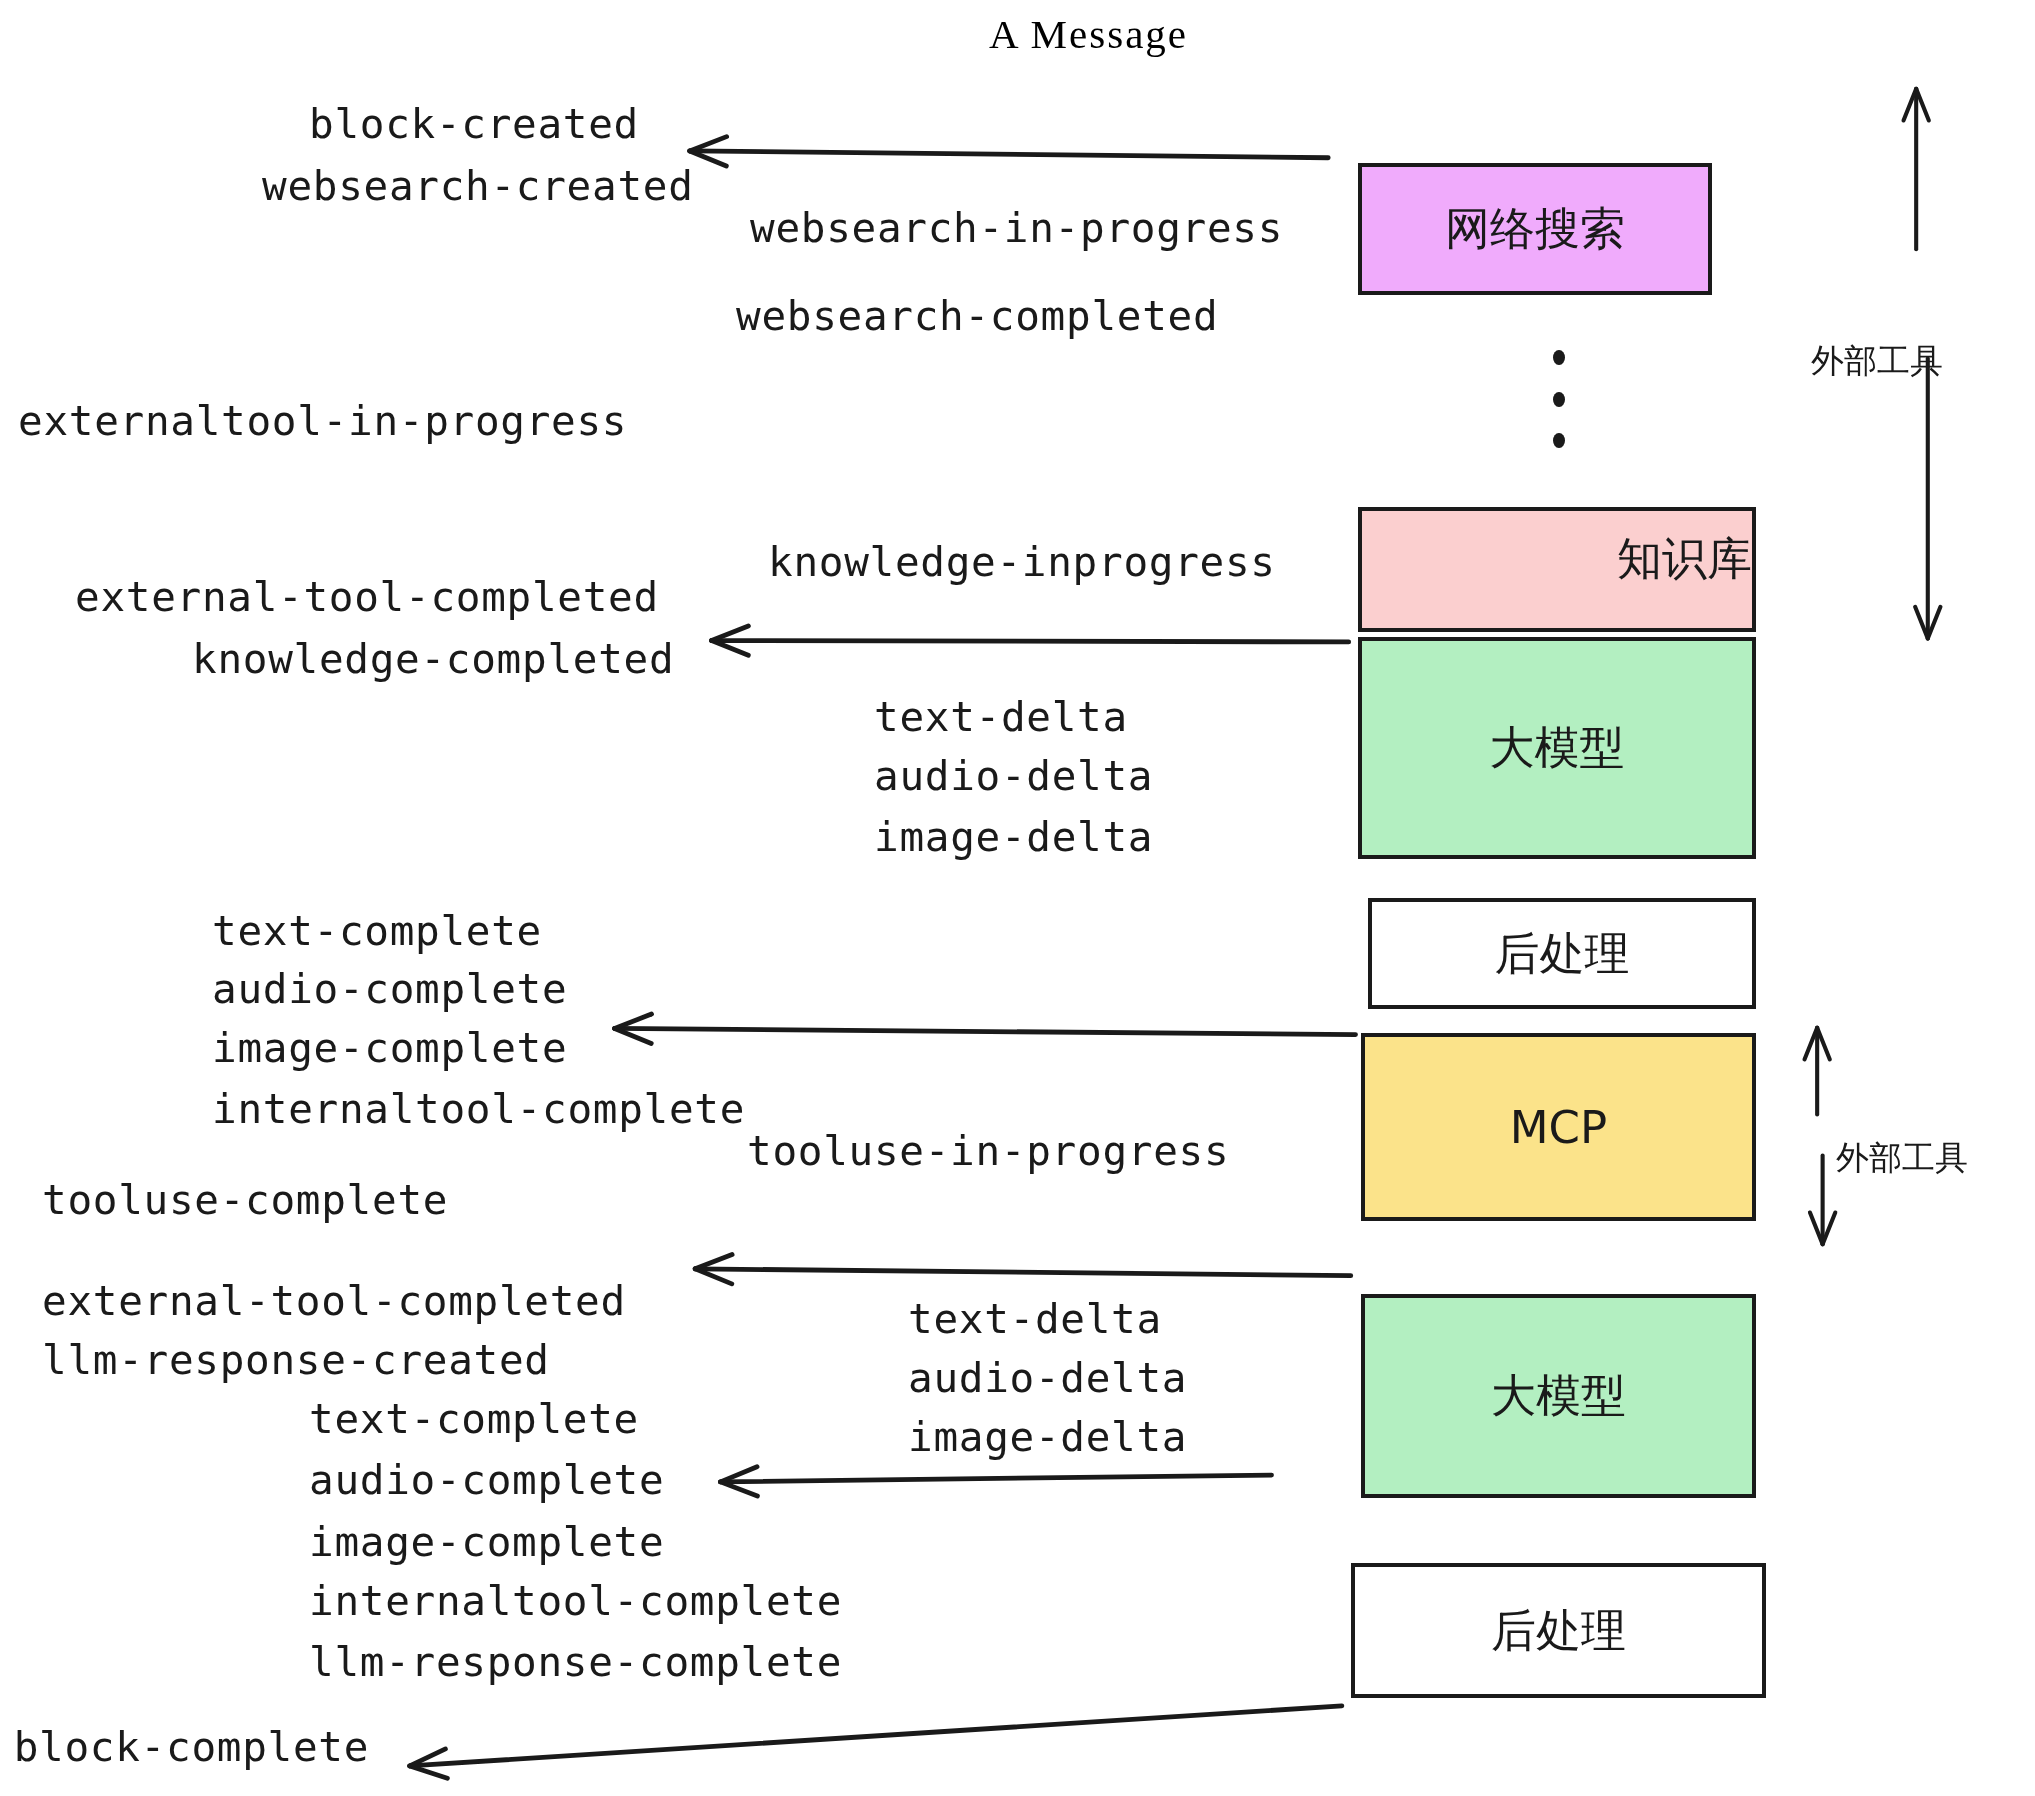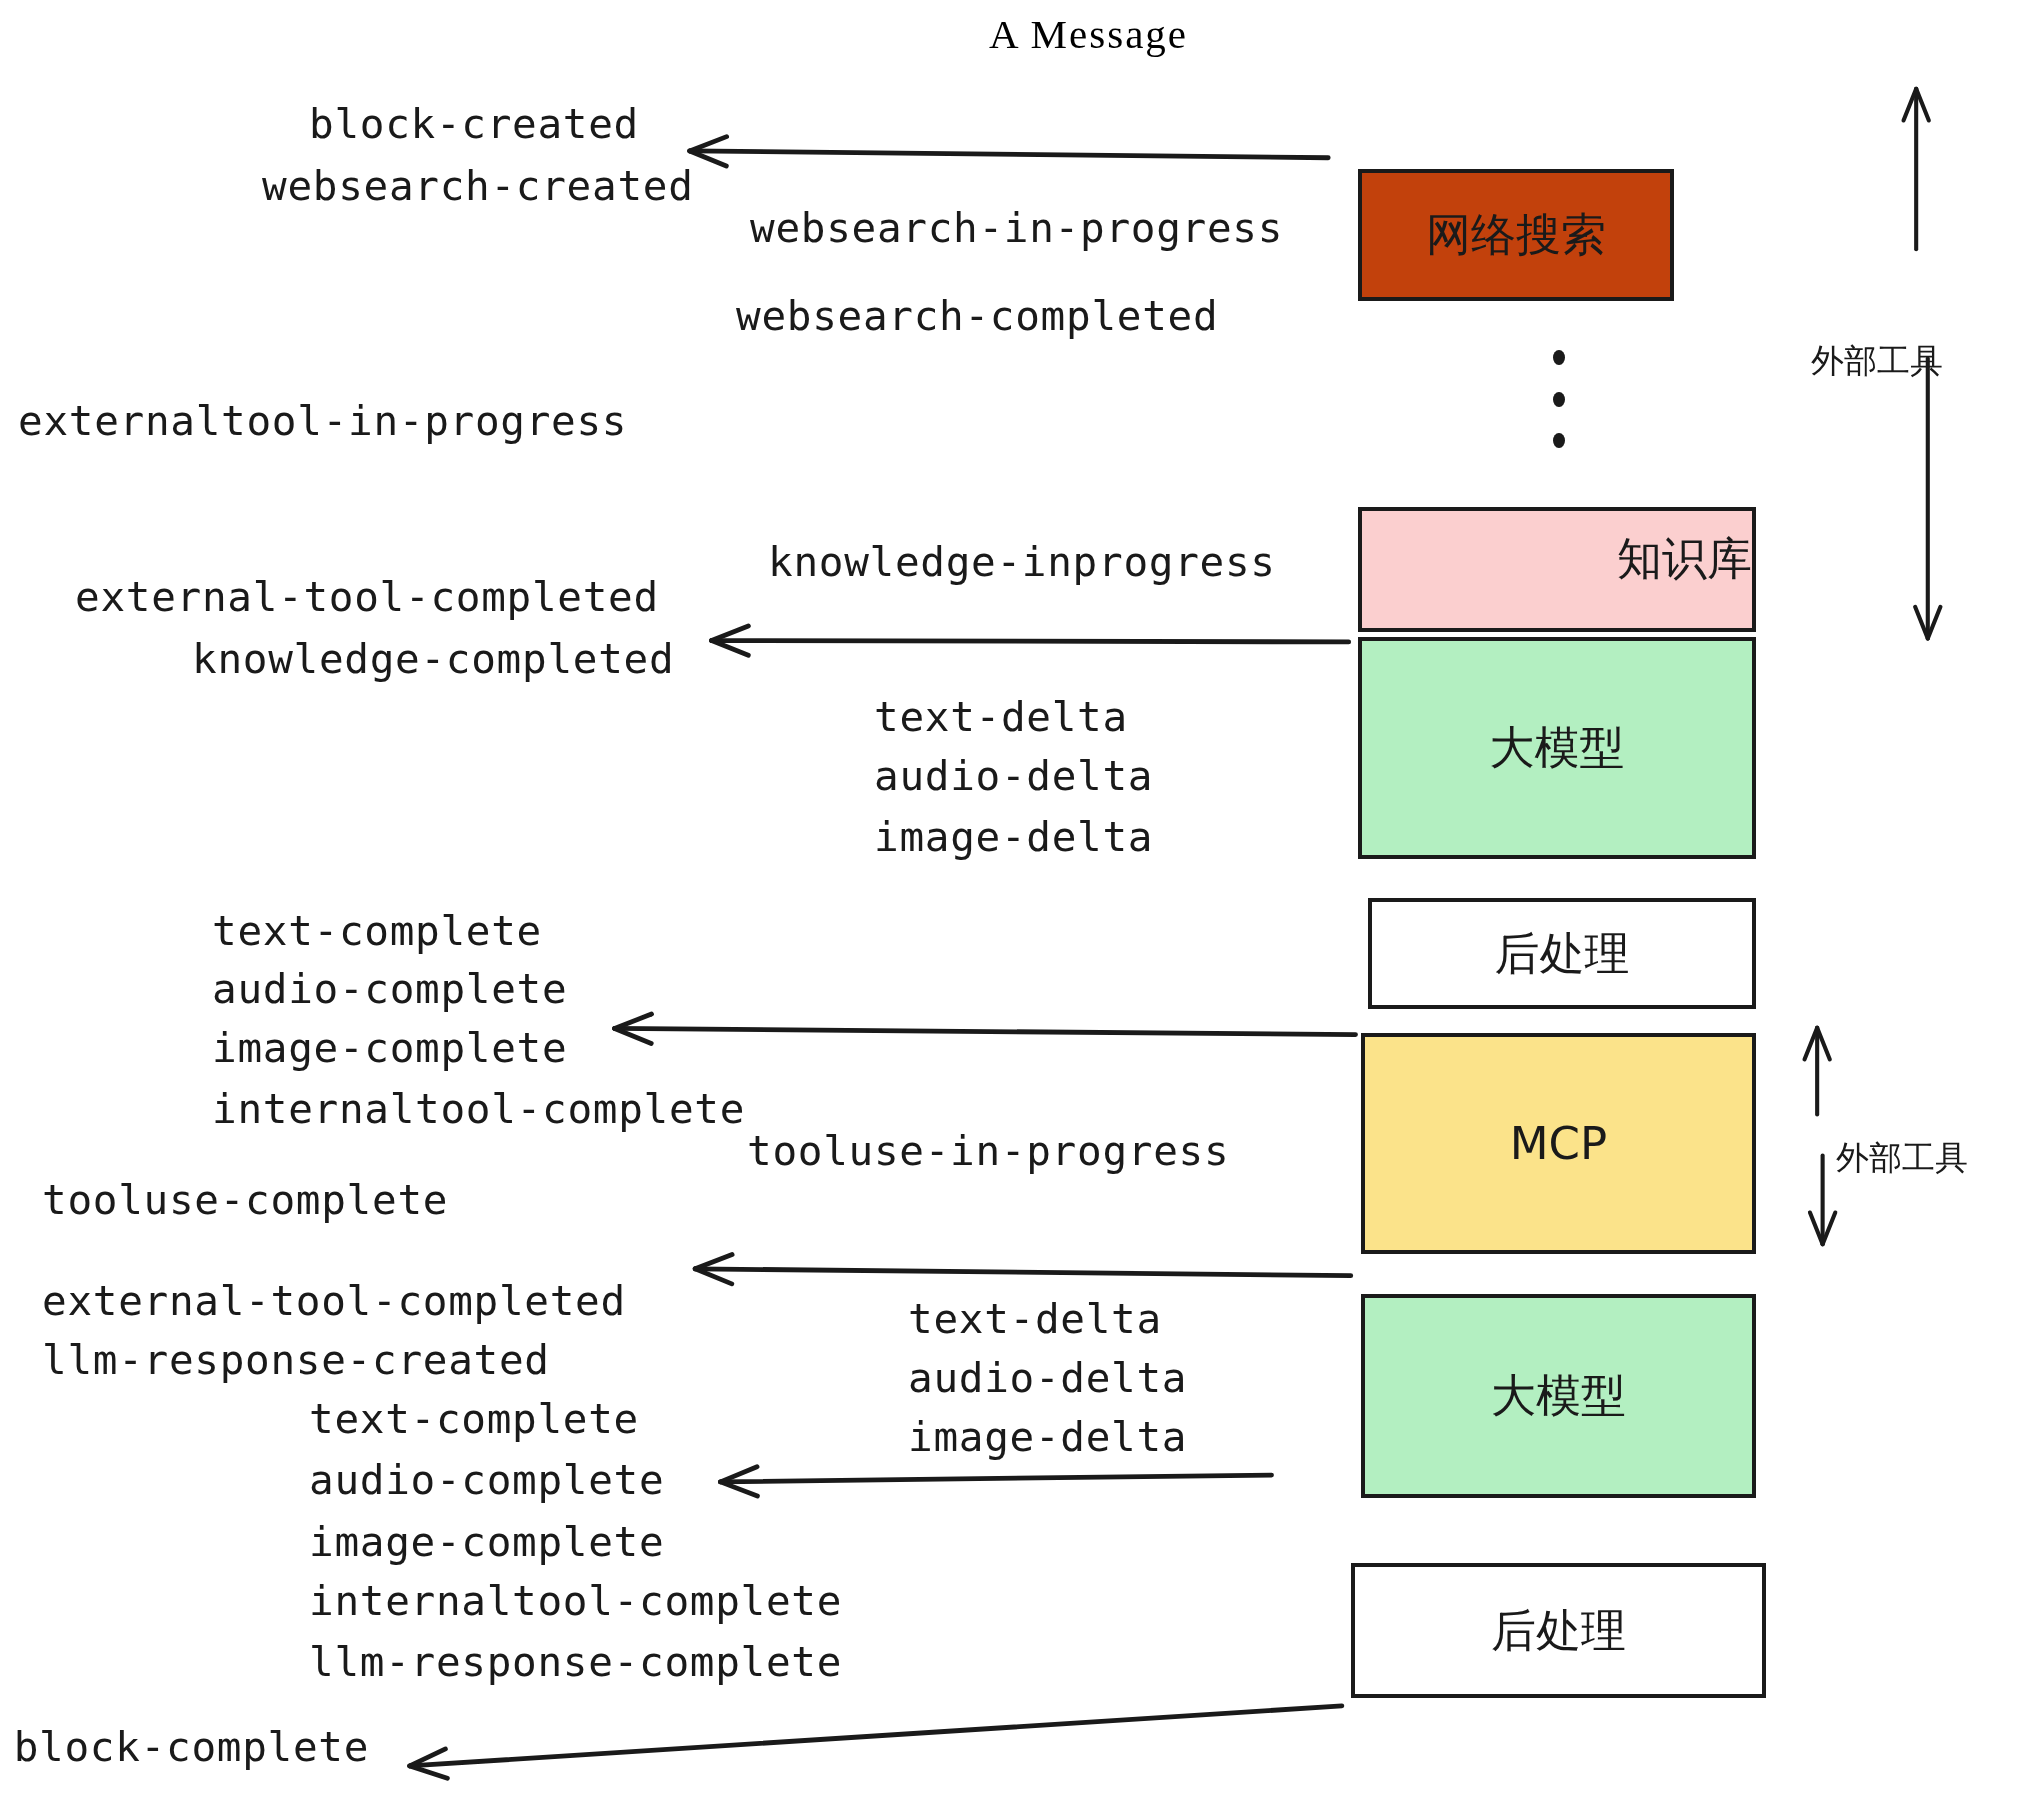--- a/index.html
+++ b/index.html
@@ -33,33 +33,33 @@
           background:#1a1a1a;}
 </style>
 </head>
 <body>
 
 <div id="stage">
 
   <div class="title" style="left:989px;top:9.6px;">A Message</div>
 
   <div id="boxes">
-      <div class="box center" style="left: 1358px; top: 169px; width: 316px; height: 132px; background: #c2410c;">
+      <div class="box center" style="left: 1358px; top: 163px; width: 354px; height: 132px; background: #f0abfc;">
         <span class="bx-label">网络搜索</span>
       </div>
       <div class="box top" style="left: 1358px; top: 507px; width: 398px; height: 125px; background: rgb(251, 207, 207);">
         <span class="bx-label">知识库</span>
       </div>
       <div class="box center" style="left: 1358px; top: 637px; width: 398px; height: 222px; background: rgb(179, 239, 193);">
         <span class="bx-label">大模型</span>
       </div>
       <div class="box center" style="left: 1368px; top: 898px; width: 388px; height: 111px; background: rgb(255, 255, 255);">
         <span class="bx-label">后处理</span>
       </div>
-      <div class="box center" style="left: 1361px; top: 1033px; width: 395px; height: 221px; background: rgb(251, 227, 138);">
+      <div class="box center" style="left: 1361px; top: 1033px; width: 395px; height: 188px; background: rgb(251, 227, 138);">
         <span class="bx-label">MCP</span>
       </div>
       <div class="box center" style="left: 1361px; top: 1294px; width: 395px; height: 204px; background: rgb(179, 239, 193);">
         <span class="bx-label">大模型</span>
       </div>
       <div class="box center" style="left: 1351px; top: 1563px; width: 415px; height: 135px; background: rgb(255, 255, 255);">
         <span class="bx-label">后处理</span>
       </div>
     </div>
 

